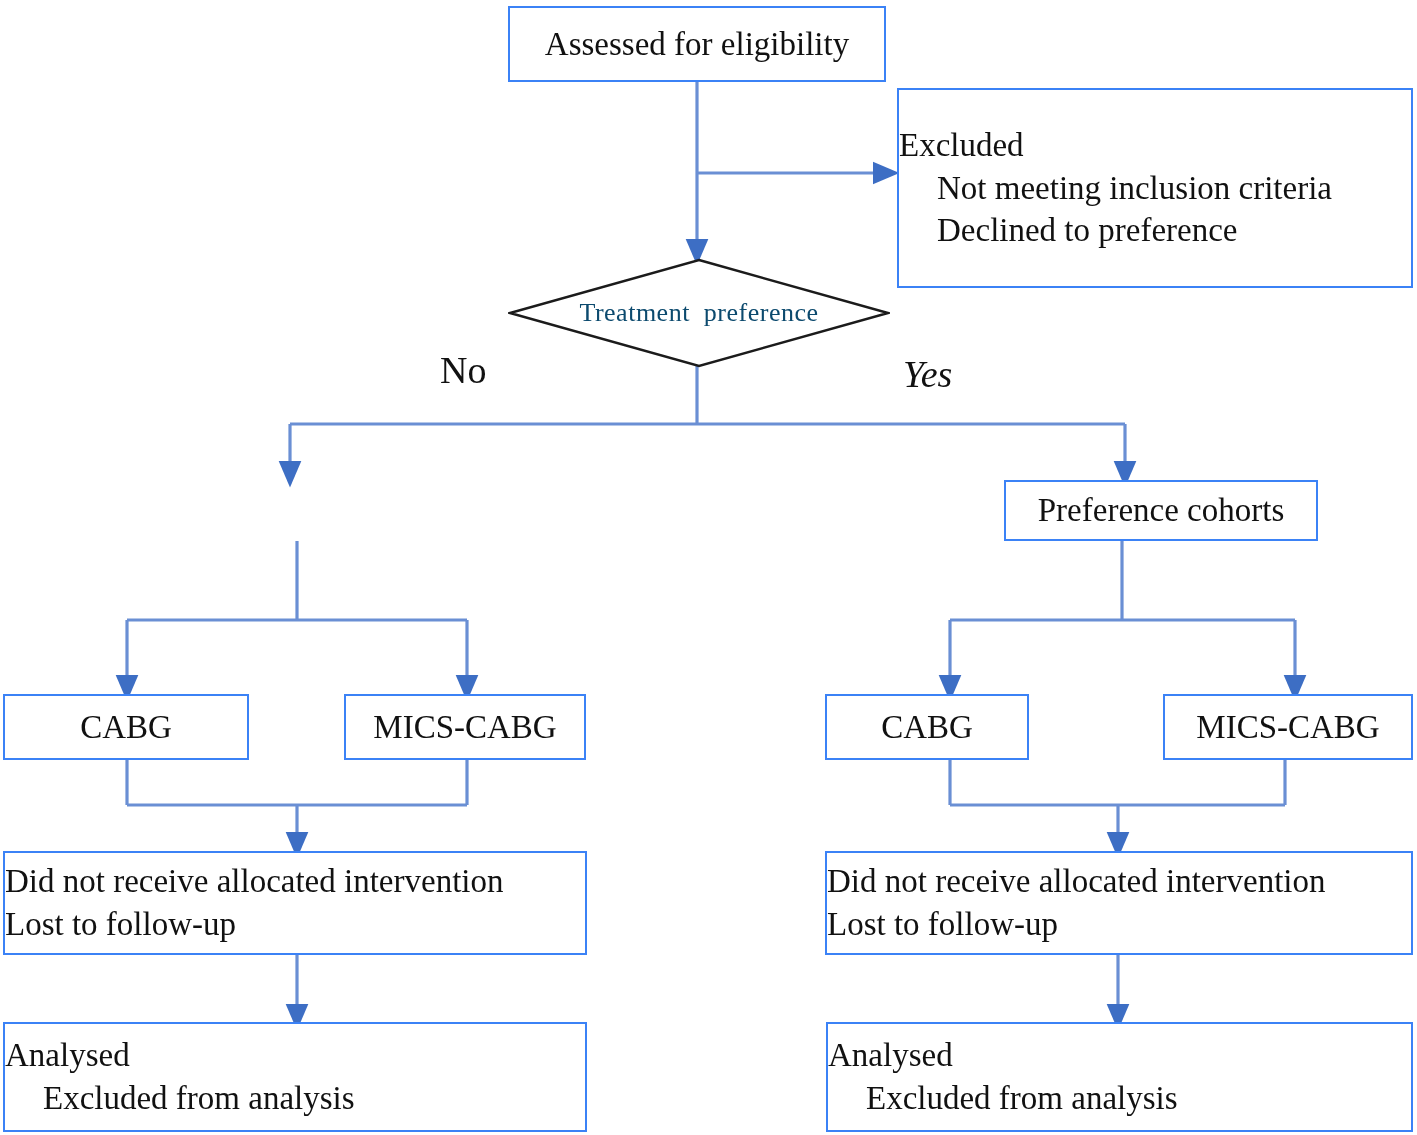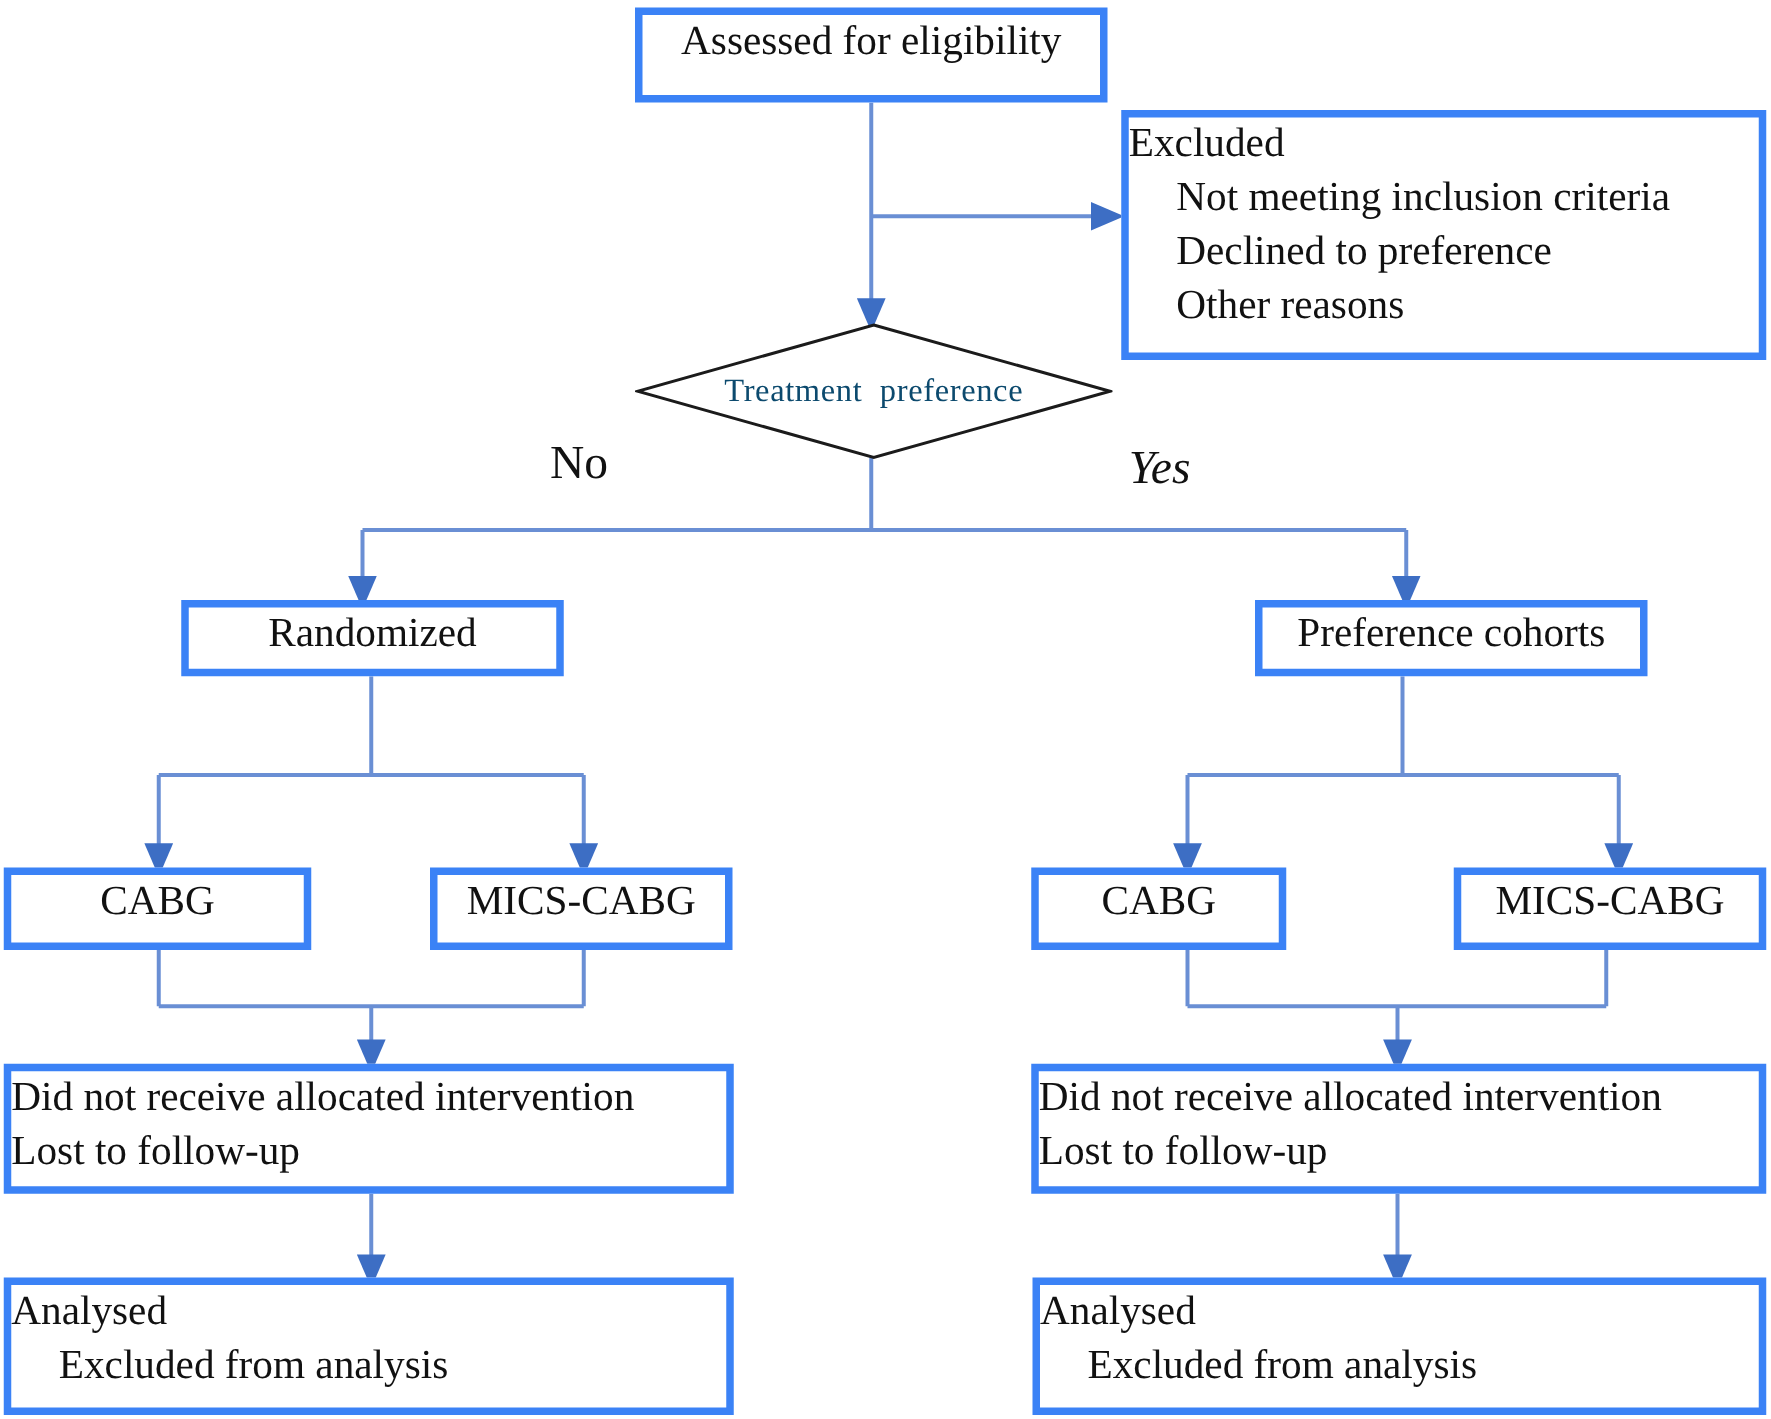--- a/index.html
+++ b/index.html
@@ -20,26 +20,26 @@
     position: absolute;
     left: 0;
     top: 0;
     width: 1417px;
     height: 1135px;
     pointer-events: none;
   }
   .node {
     position: absolute;
     box-sizing: border-box;
-    border: 6px solid #3b82f6;
+    border: 2px solid #3b82f6;
     background: #ffffff;
     color: #111111;
     display: flex;
     flex-direction: column;
-    justify-content: flex-start;
+    justify-content: center;
   }
   .node.center {
     align-items: center;
     text-align: center;
   }
   .node.leftalign {
     align-items: flex-start;
     text-align: left;
   }
   .line {
@@ -131,42 +131,38 @@
   </svg>
 
   <div class="node center fs-top" style="left:508px; top:6px; width:378px; height:76px;">
     <span class="line">Assessed for eligibility</span>
   </div>
 
   <div class="node leftalign fs-box" style="left:897px; top:88px; width:516px; height:200px;">
     <span class="line">Excluded</span>
     <span class="line indent1">Not meeting inclusion criteria</span>
     <span class="line indent1">Declined to preference</span>
-    <span class="line indent1">Other reasons</span>
   </div>
 
   <div class="diamond-wrap" style="left:508px; top:258px; width:382px; height:110px;">
     <svg width="382" height="110" viewBox="0 0 382 110">
       <polygon points="191,2 380,55 191,108 2,55" fill="#ffffff" stroke="#1b1b1b" stroke-width="2.4"></polygon>
     </svg>
     <div class="diamond-label fs-small">
       <span class="line">Treatment  preference</span>
     </div>
   </div>
 
   <div class="branch-label fs-branch" style="left:440px; top:346px;">
     <span class="line">No</span>
   </div>
   <div class="branch-label fs-branch" style="left:903px; top:350px;font-style:italic;">
     <span class="line">Yes</span>
   </div>
 
-  <div class="node center fs-box" style="left:145px; top:480px; width:306px; height:61px;">
-    <span class="line">Randomized</span>
-  </div>
 
   <div class="node center fs-box" style="left:968px; top:480px; width:314px; height:61px;margin-left:36px;">
     <span class="line">Preference cohorts</span>
   </div>
 
   <div class="node center fs-box" style="left:3px; top:694px; width:246px; height:66px;">
     <span class="line">CABG</span>
   </div>
   <div class="node center fs-box" style="left:344px; top:694px; width:242px; height:66px;">
     <span class="line">MICS-CABG</span>

